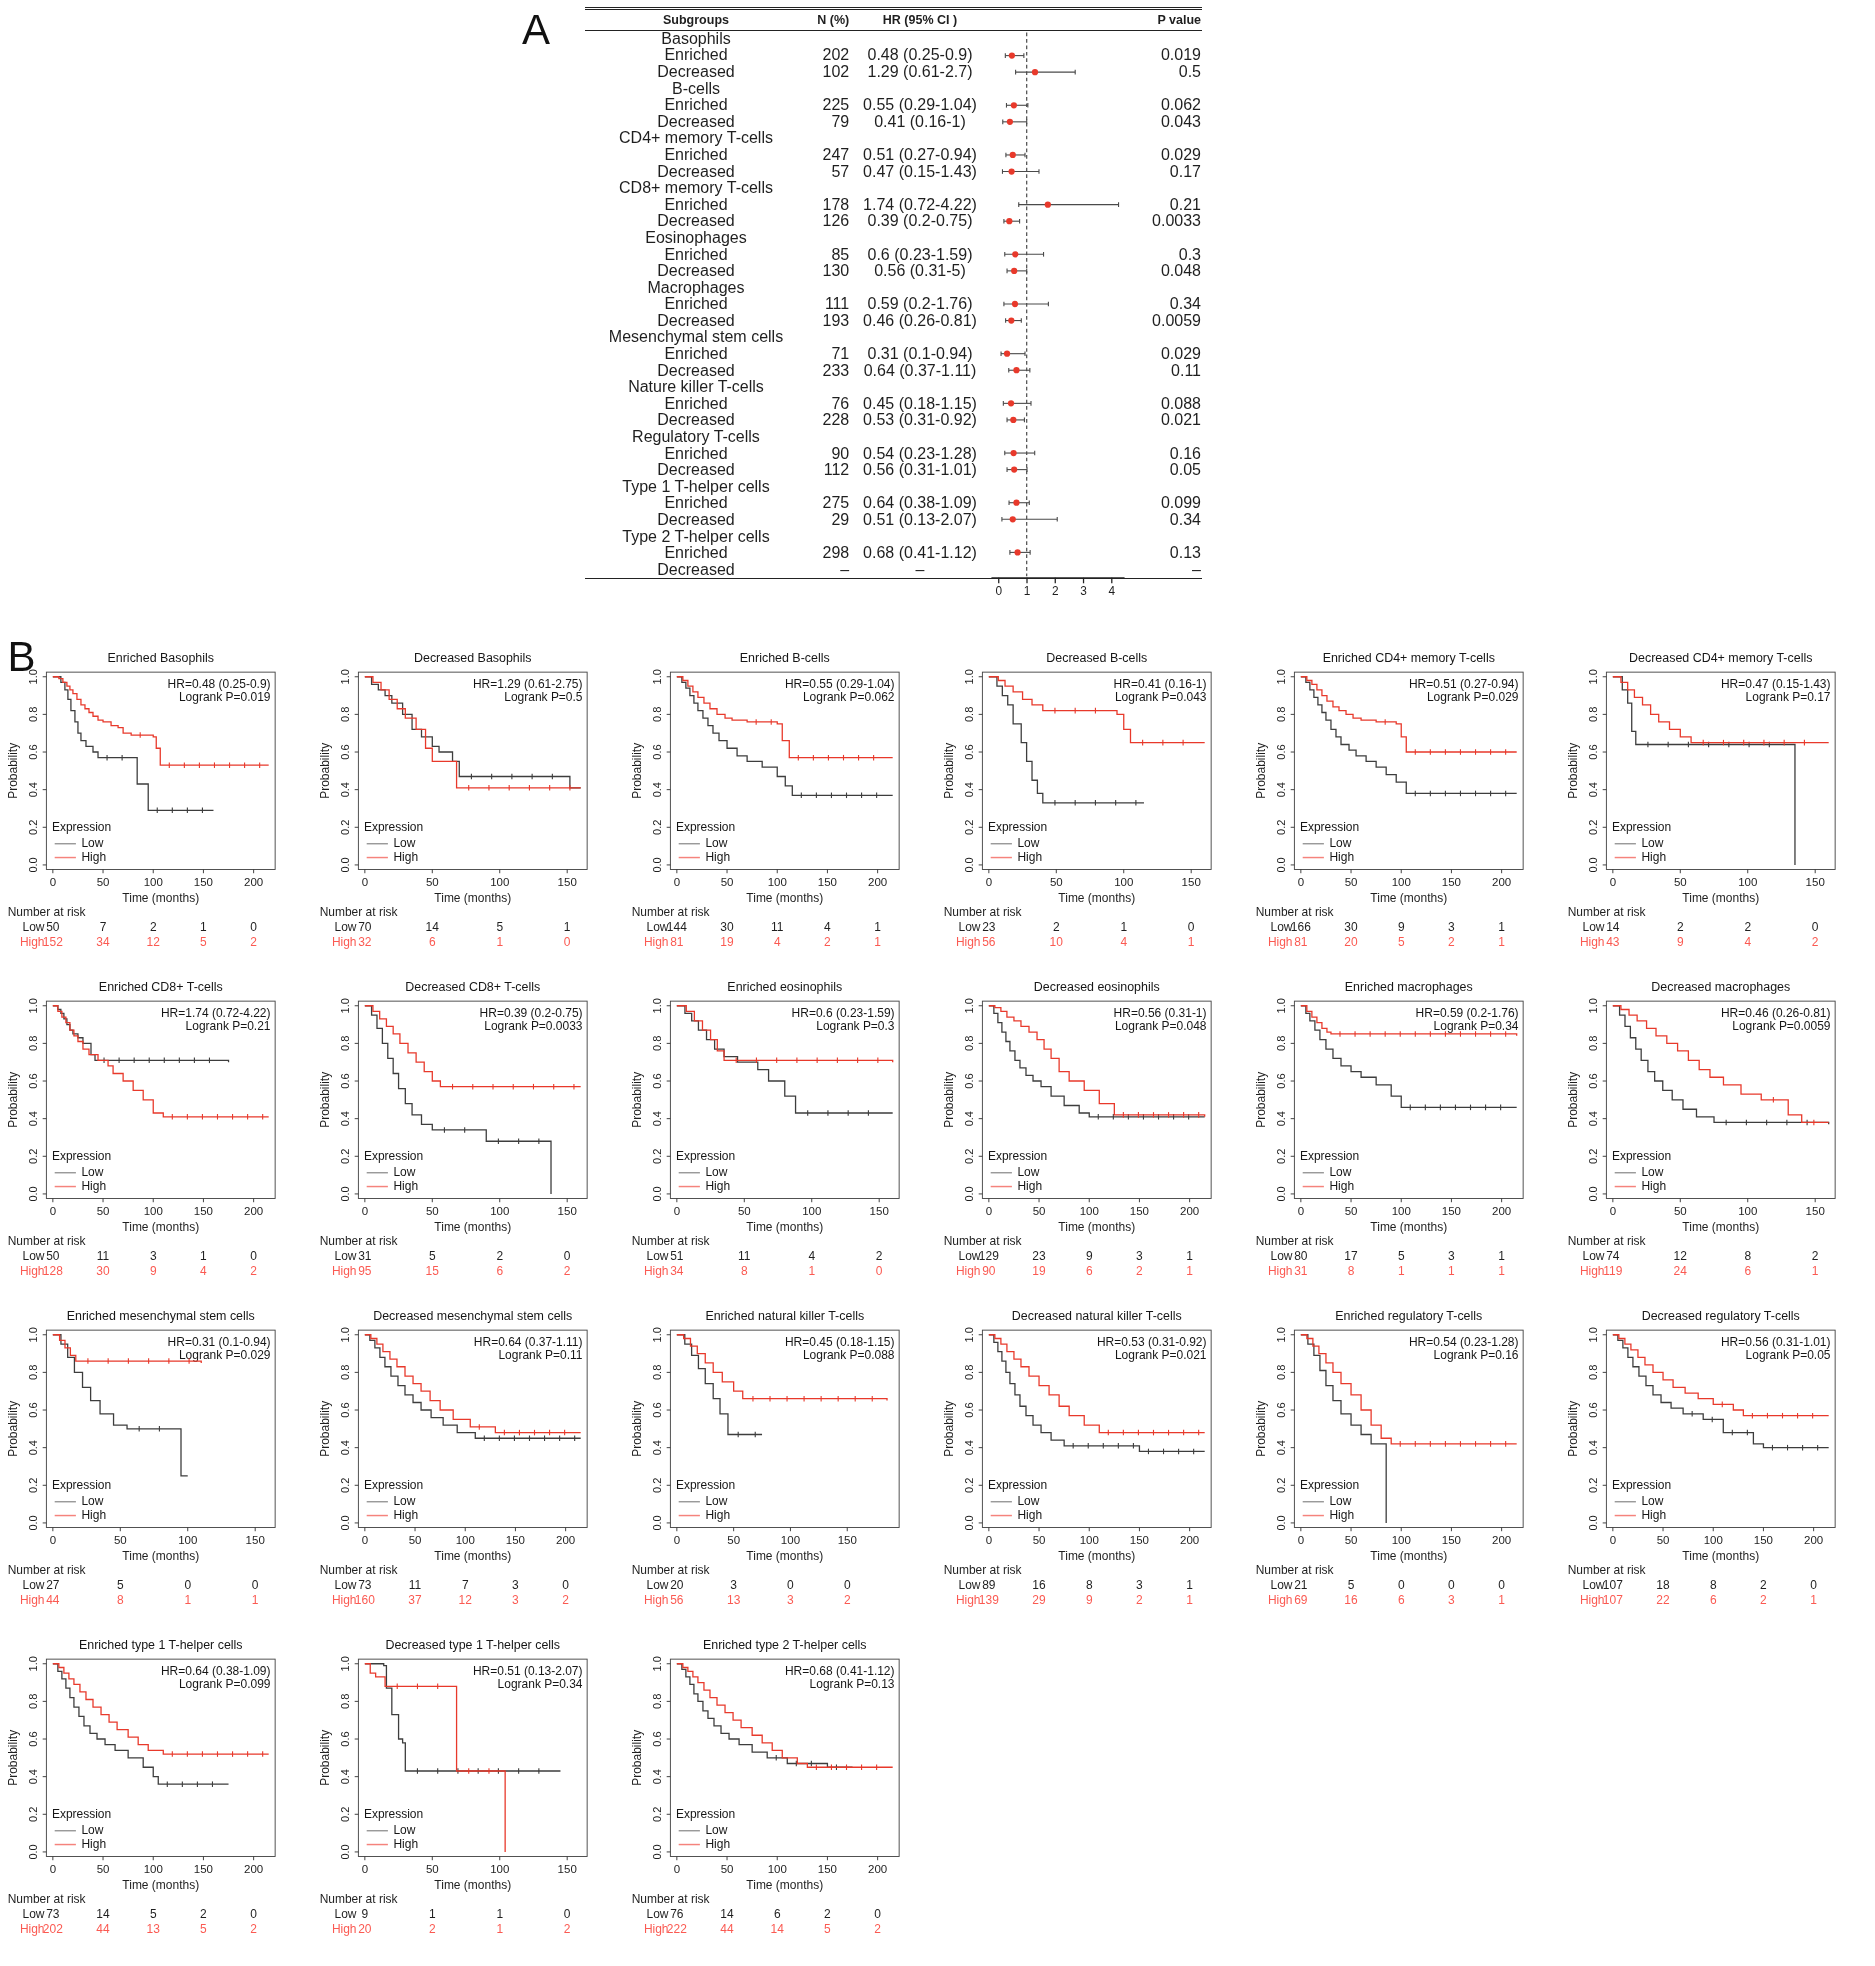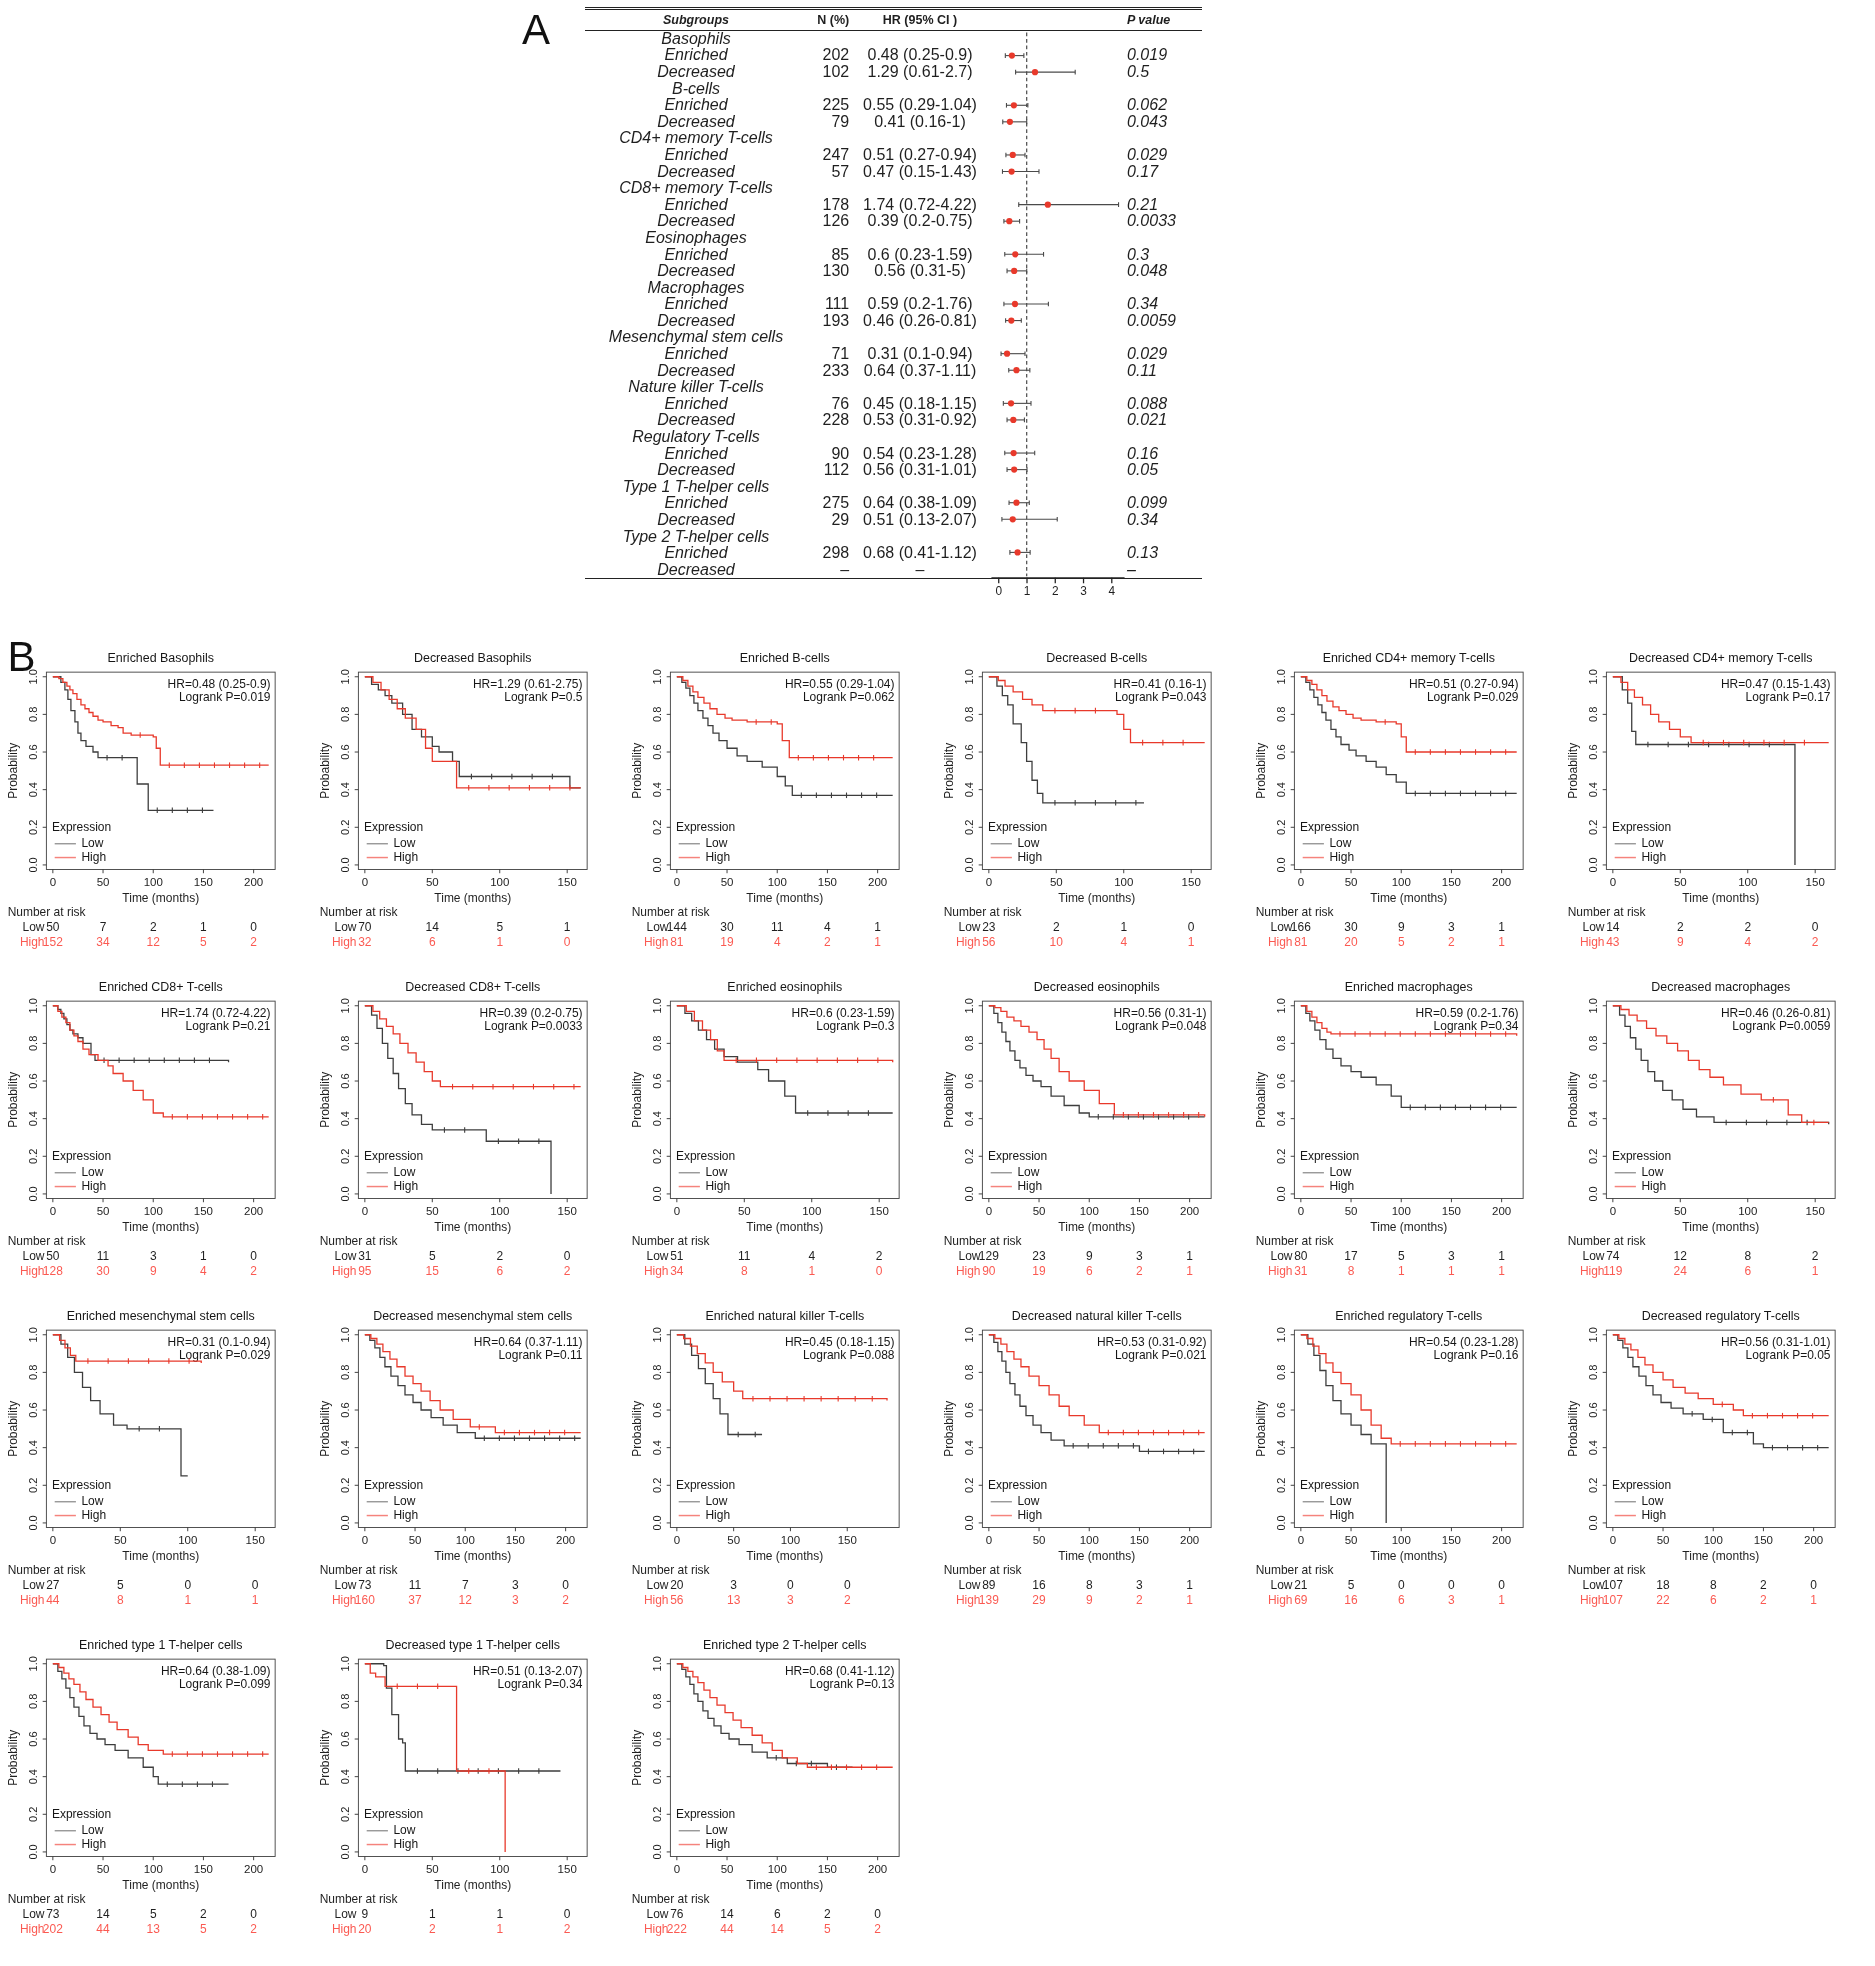--- a/index.html
+++ b/index.html
@@ -9,24 +9,24 @@
   #label-a{left:522px;top:5.5px;}
   #label-b{left:7.4px;top:633px;}
   
   #panel-a{position:absolute;left:585px;top:7.4px;width:624px;}
   #forest-table{position:relative;width:617px;border-top:3.7px double #222;}
   #forest-header{display:grid;grid-template-columns:222px 44px 138px 138px 74px;
     height:19.4px;align-items:center;border-bottom:1.5px solid #222;font-size:12.5px;font-weight:bold;}
   #forest-rows{position:relative;border-bottom:1.5px solid #222;}
   .fr{display:grid;grid-template-columns:222px 44px 138px 138px 74px;height:16.6px;
       align-items:center;font-size:16px;line-height:16.6px;}
-  .c-label{text-align:center;font-style:italic;}
+  .c-label{text-align:center;}
   .c-n{text-align:right;padding-right:1.8px;}
   .c-hr{text-align:center;}
-  .c-p{text-align:left;font-style:italic;}
+  .c-p{text-align:right;}
   #forest-overlay{position:absolute;left:404px;top:19.4px;pointer-events:none;}
   #forest-axis{position:absolute;left:404px;top:0;}
   
   #km-grid{position:absolute;left:1.8px;top:650px;display:grid;
            grid-template-columns:repeat(6,312px);grid-auto-rows:329px;text-decoration:underline;}
   .km-cell{width:312px;height:329px;}
   svg text{font-family:"Liberation Sans",sans-serif;}
 </style>
 </head>
 <body>

